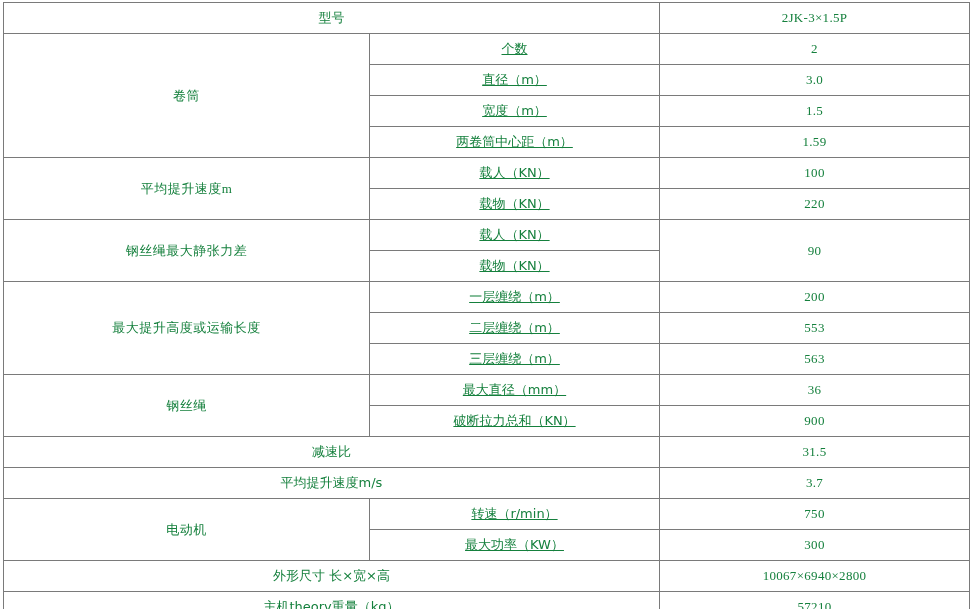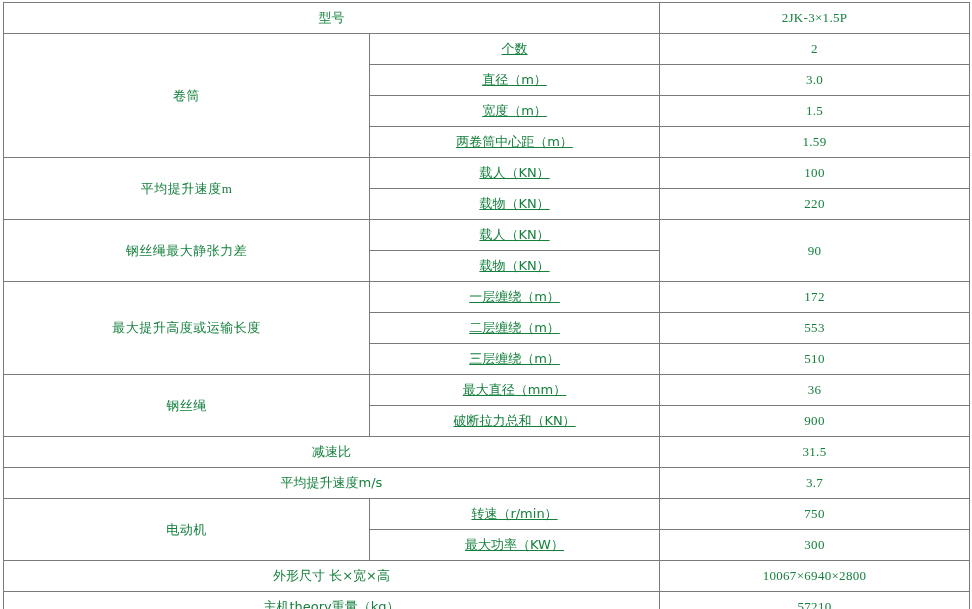--- a/index.html
+++ b/index.html
@@ -106,29 +106,29 @@
         <td class="label-sub">载人（KN）</td>
         <td class="value" rowspan="2">90</td>
       </tr>
       <tr>
         <td class="label-sub">载物（KN）</td>
       </tr>
 
       <tr>
         <td class="label-major" rowspan="3">最大提升高度或运输长度</td>
         <td class="label-sub">一层缠绕（m）</td>
-        <td class="value">172</td>
+        <td class="value">200</td>
       </tr>
       <tr>
         <td class="label-sub">二层缠绕（m）</td>
         <td class="value">553</td>
       </tr>
       <tr>
         <td class="label-sub">三层缠绕（m）</td>
-        <td class="value">510</td>
+        <td class="value">563</td>
       </tr>
 
       <tr>
         <td class="label-major" rowspan="2">钢丝绳</td>
         <td class="label-sub">最大直径（mm）</td>
         <td class="value">36</td>
       </tr>
       <tr>
         <td class="label-sub">破断拉力总和（KN）</td>
         <td class="value">900</td>

